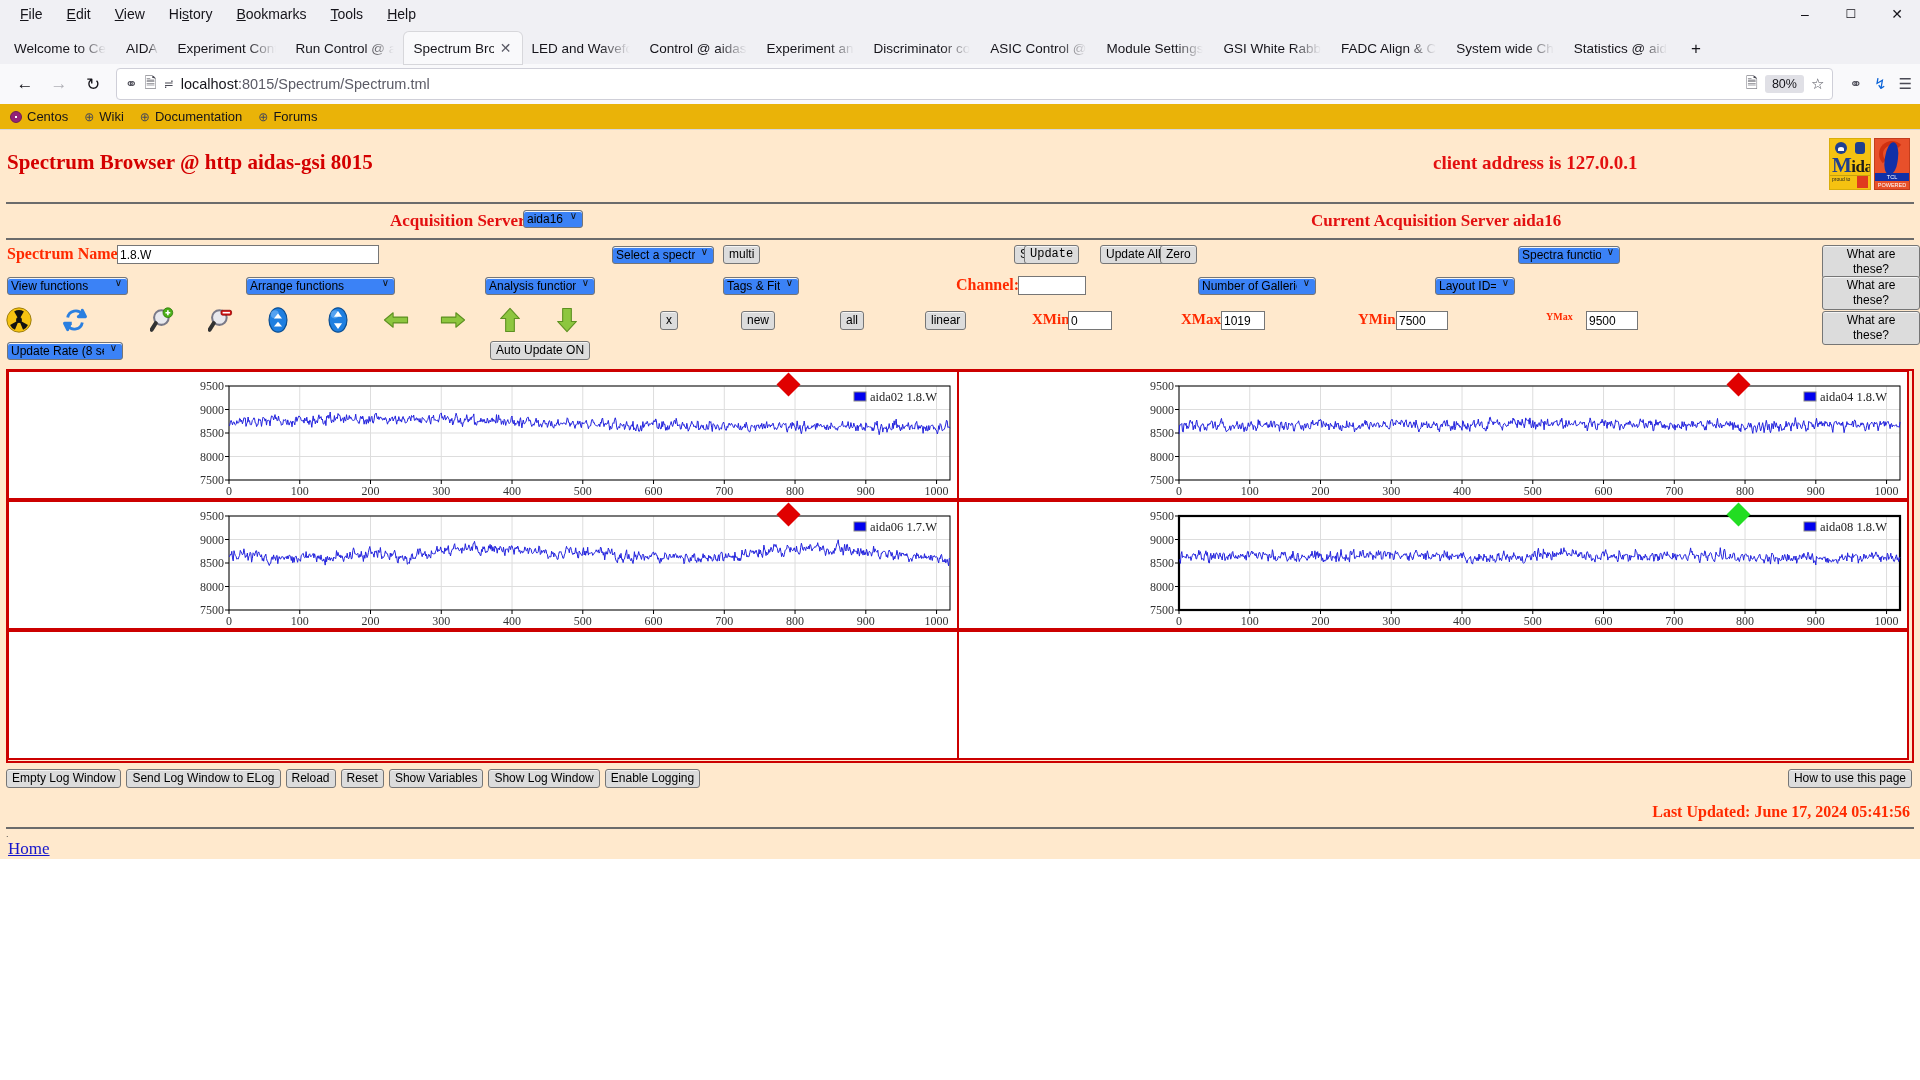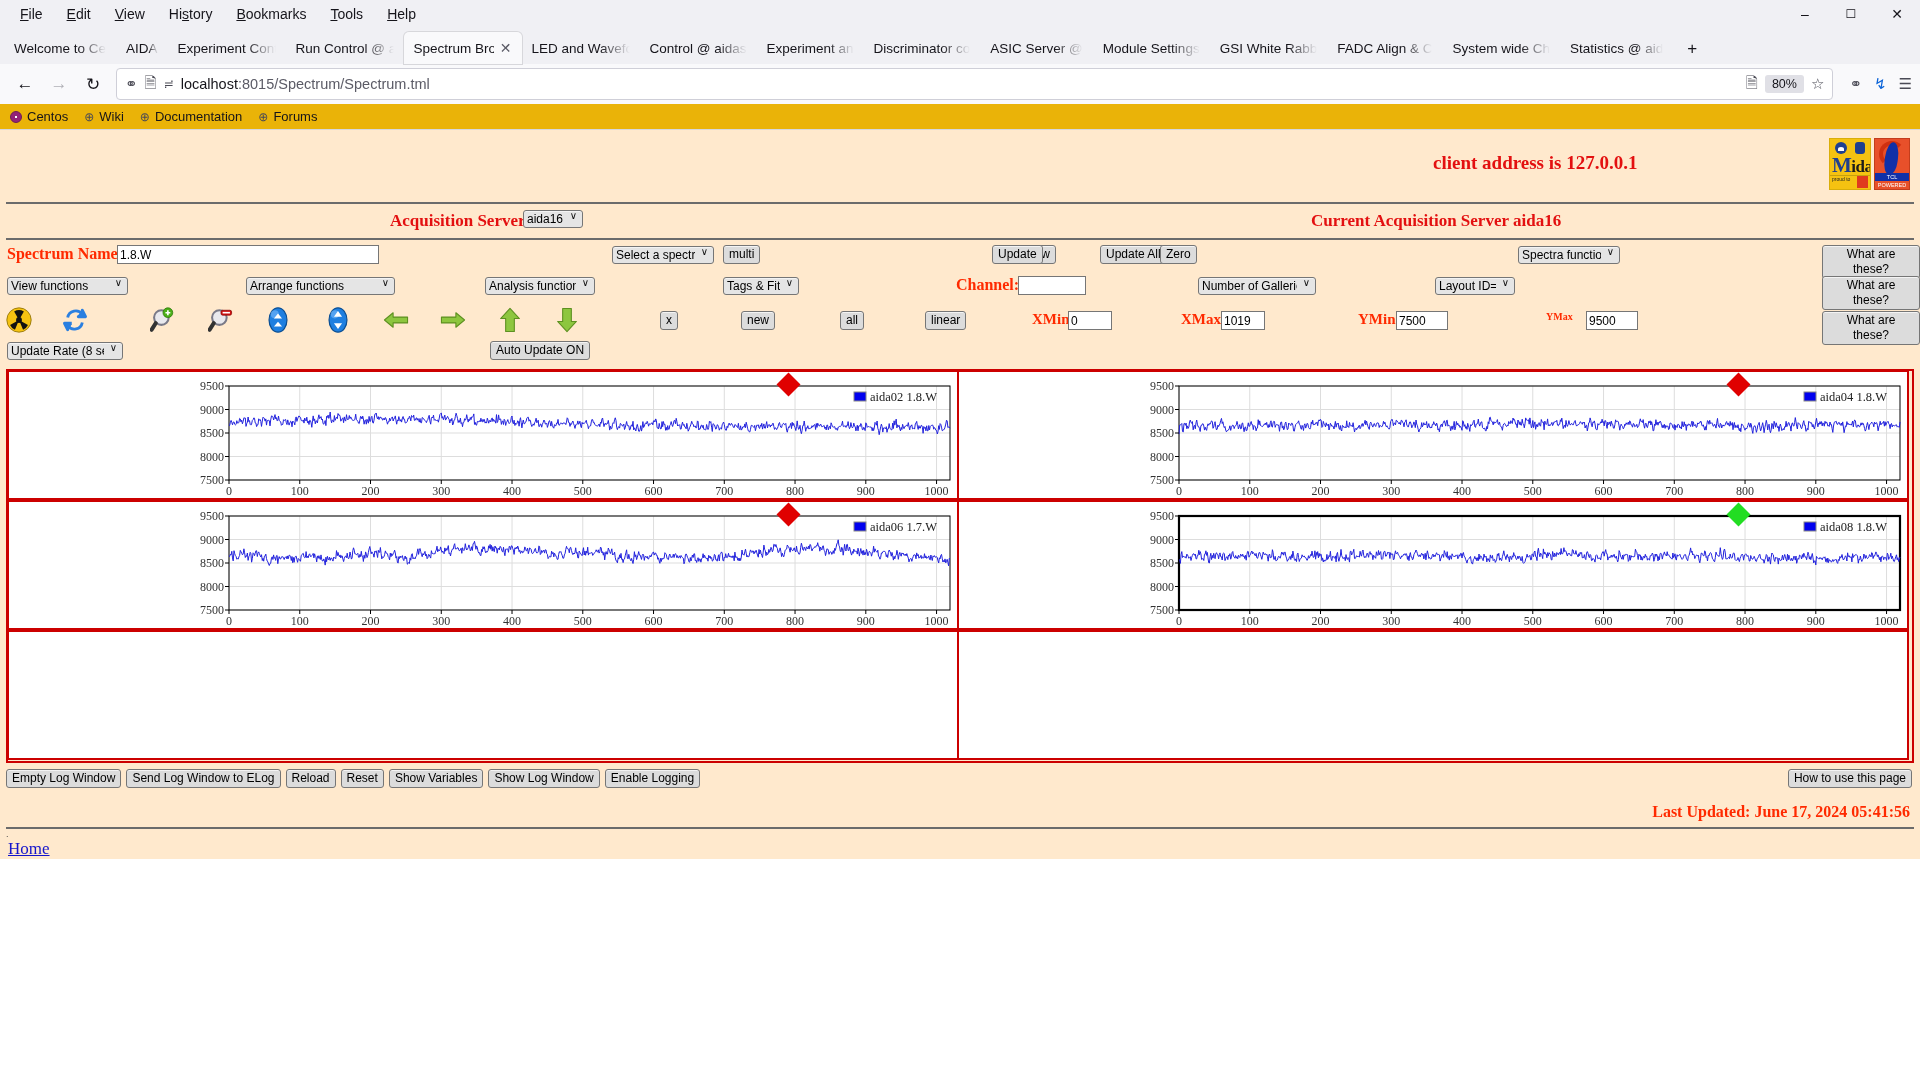--- a/index.html
+++ b/index.html
@@ -104,21 +104,21 @@
   input.txt { font-family:"Liberation Sans",sans-serif; font-size:12px; border:1px solid #767676;
               background:#fff; height:19px; padding:0 2px; }
   button.btn, .btnlike {
     font-family:"Liberation Sans",sans-serif; font-size:12px;
     background:#dcdcdc; border:1px solid #767676; border-radius:3px;
     padding:1px 5px; color:#000; line-height:15px; cursor:pointer;
     box-shadow: inset 0 1px 0 #f4f4f4;
   }
   select.sel {
     font-family:"Liberation Sans",sans-serif; font-size:12px;
-    background:#e5e5e5; border:1px solid #767676; border-radius:3px;
+    background:#3b82f6; border:1px solid #767676; border-radius:3px;
     padding:1px 3px; color:#000; cursor:pointer; -webkit-appearance:none; appearance:none;
     box-shadow: inset 0 1px 0 #f4f4f4;
   }
   .selwrap { position:absolute; display:inline-block; }
   .selwrap::after { content:"\2228"; position:absolute; right:6px; top:1px; font-size:10px;
                     pointer-events:none; color:#111; }
   select.sel { padding-right:18px; }
 
   .iconbtn { position:absolute; width:26px; height:26px; cursor:pointer; }
 
@@ -183,21 +183,21 @@
       <div class="tab">
         <span class="tlabel">Control @ aidas</span>
       </div>
       <div class="tab">
         <span class="tlabel">Experiment an</span>
       </div>
       <div class="tab">
         <span class="tlabel">Discriminator co</span>
       </div>
       <div class="tab">
-        <span class="tlabel">ASIC Server @</span>
+        <span class="tlabel">ASIC Control @</span>
       </div>
       <div class="tab">
         <span class="tlabel">Module Settings</span>
       </div>
       <div class="tab">
         <span class="tlabel">GSI White Rabb</span>
       </div>
       <div class="tab">
         <span class="tlabel">FADC Align &amp; C</span>
       </div>
@@ -246,20 +246,21 @@
       <div class="bm">
         <span class="globe">⊕</span>
         <span>Forums</span>
       </div>
     </div>
 </div>
 
 <div class="page">
 
   <div class="hdr">
+    <h1>Spectrum Browser @ http aidas-gsi 8015</h1>
     <div class="clientaddr">client address is 127.0.0.1</div>
     <div class="logos">
       <div class="logo-midas">
         <div class="m1"></div>
           <div class="m2"></div>
         <div class="mtext"><b>M</b><span>idas</span></div>
         <div class="mbar"><span>proud to</span><span class="redsq"></span></div>
       </div>
       <div class="logo-tcl">
         <div class="swoop"></div>
@@ -287,21 +288,21 @@
   <div class="ctrl" style="height:31px;">
     <span class="lbl-red" style="position:absolute;left:7px;top:5px;">Spectrum Name:</span>
     <input class="txt" style="position: absolute; left: 117px; top: 5px; width: 262px;" value="1.8.W">
     <span class="selwrap" style="left:612px;top:5px;">
       <select class="sel" style="width:102px;">
         <option>Select a spectrum</option>
       </select>
     </span>
     <button class="btn" style="position:absolute;left:723px;top:5px;">multi</button>
     <button class="btn" style="position:absolute;left:1014px;top:5px;">Show</button>
-    <button class="btn" style="position:absolute;left:992px;top:5px;">Update</button>
+    <button class="btn" style="position:absolute;left:1024px;top:5px;font-family:Liberation Mono, monospace;">Update</button>
     <button class="btn" style="position:absolute;left:1100px;top:5px;">Update All</button>
     <button class="btn" style="position:absolute;left:1160px;top:5px;">Zero</button>
     <span class="selwrap" style="left:1518px;top:5px;">
       <select class="sel" style="width:102px;">
         <option>Spectra functions</option>
       </select>
     </span>
     <button class="btn" style="position:absolute;left:1822px;top:5px;">What are these?</button>
   </div>
 

